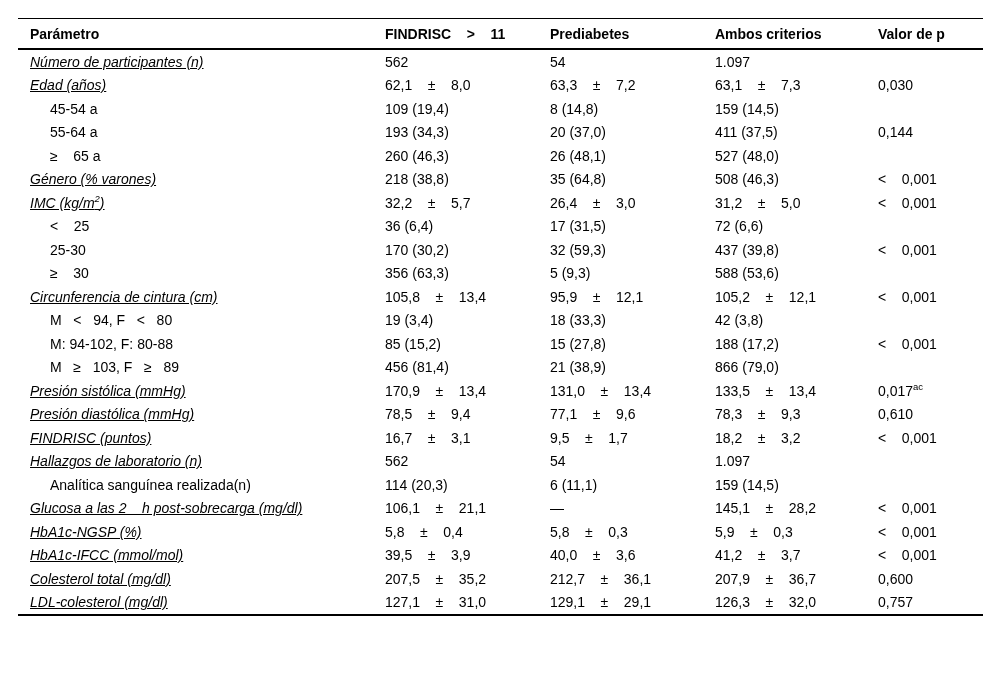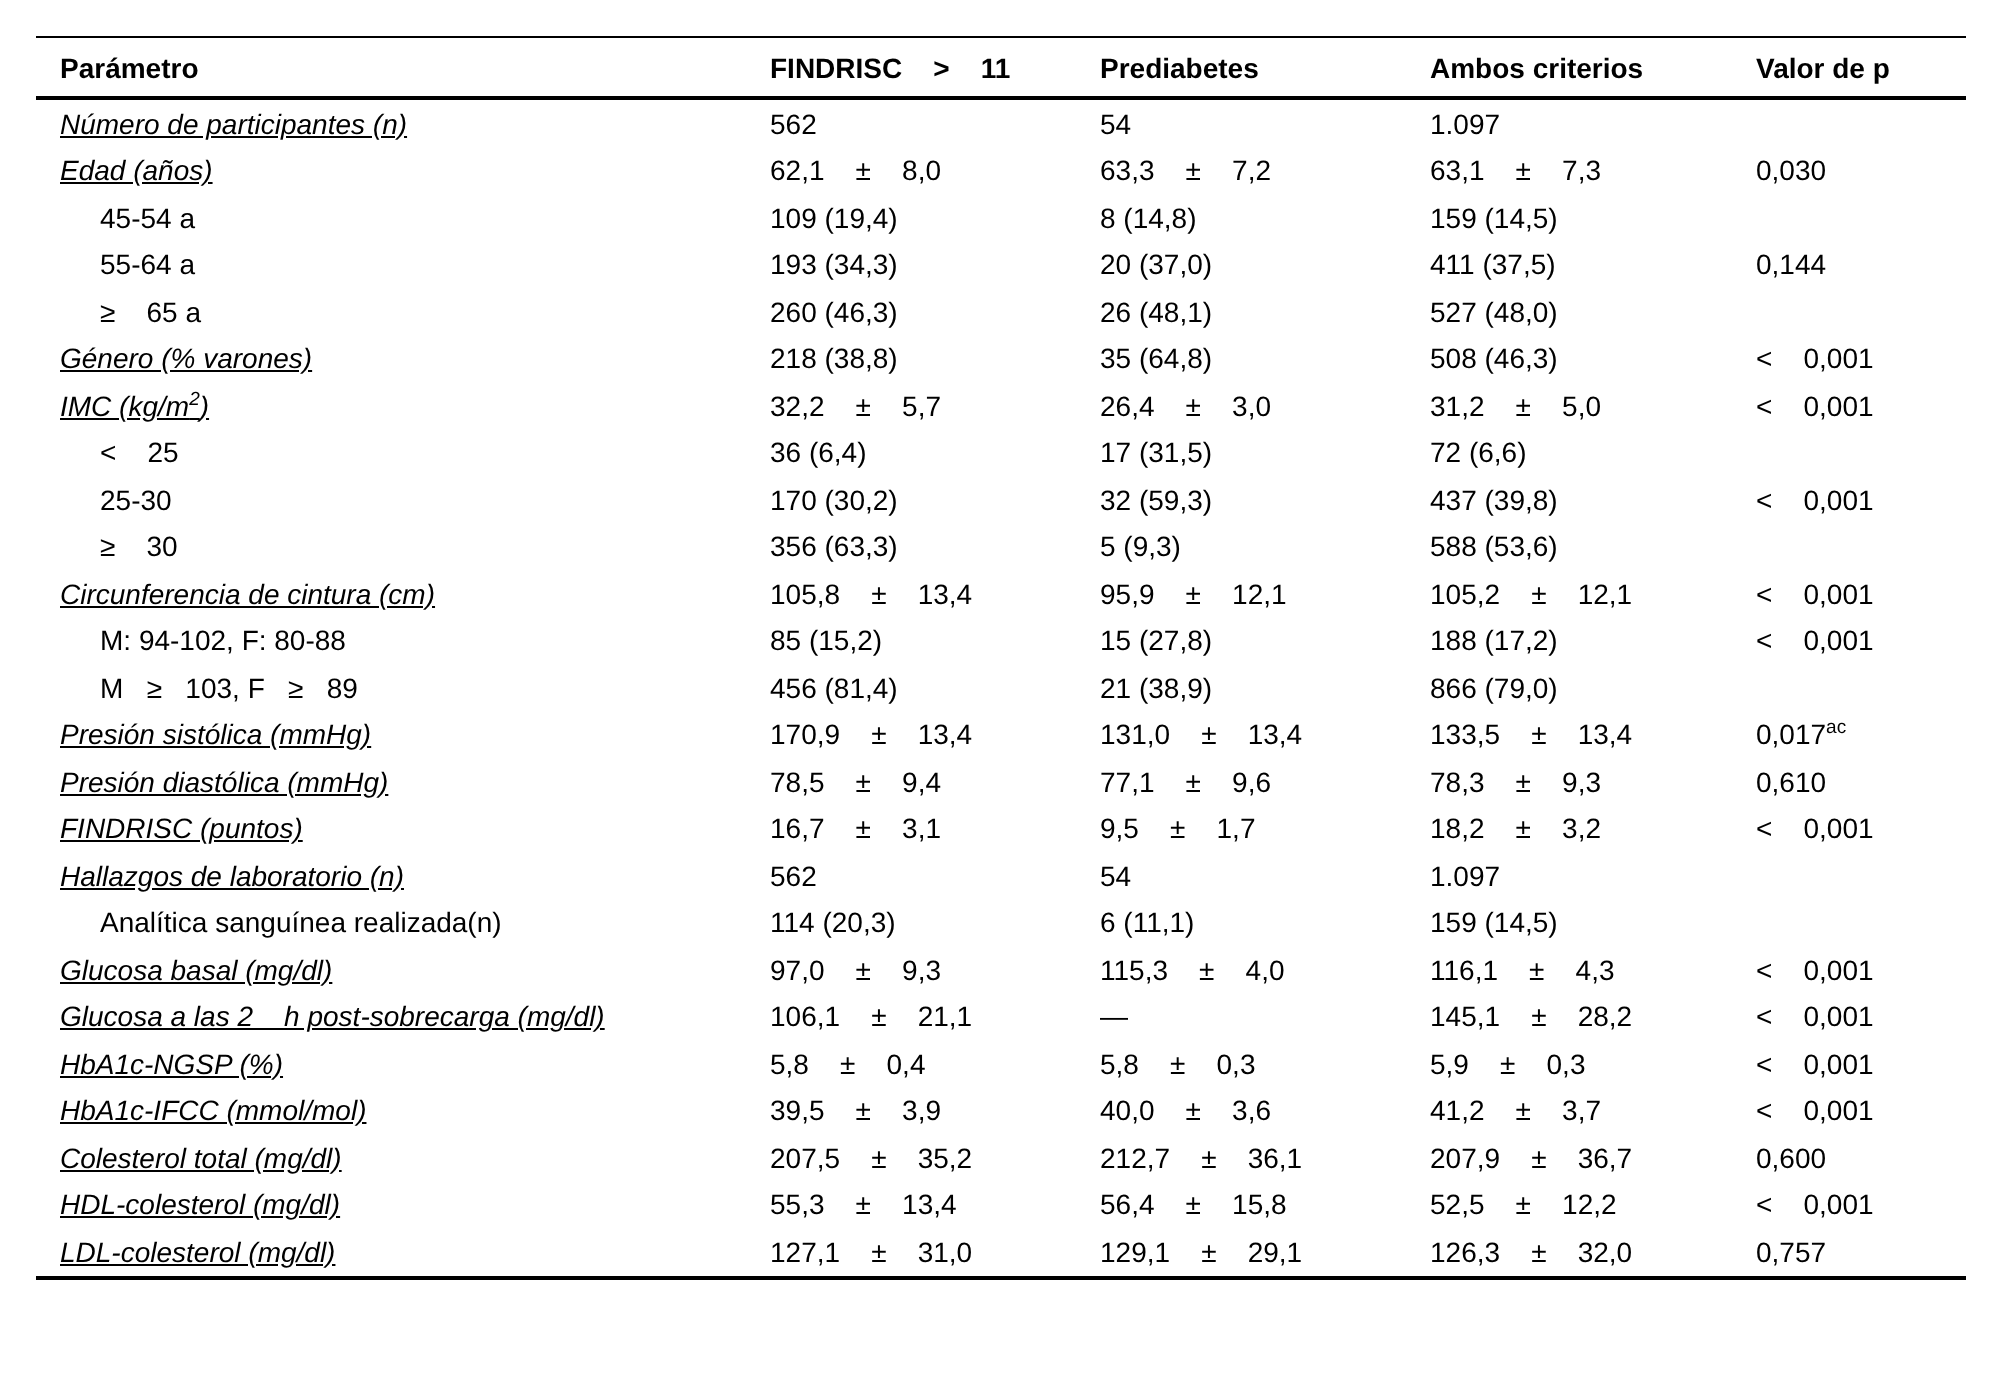--- a/index.html
+++ b/index.html
@@ -145,20 +145,27 @@
         <td></td>
       </tr>
       <tr>
         <td class="lbl param">Circunferencia de cintura (cm)</td>
         <td>105,8    ±    13,4</td>
         <td>95,9    ±    12,1</td>
         <td>105,2    ±    12,1</td>
         <td>&lt;    0,001</td>
       </tr>
       <tr>
+        <td class="lbl sub">M   &lt;   94, F   &lt;   80</td>
+        <td>19 (3,4)</td>
+        <td>18 (33,3)</td>
+        <td>42 (3,8)</td>
+        <td></td>
+      </tr>
+      <tr>
         <td class="lbl sub">M: 94-102, F: 80-88</td>
         <td>85 (15,2)</td>
         <td>15 (27,8)</td>
         <td>188 (17,2)</td>
         <td>&lt;    0,001</td>
       </tr>
       <tr>
         <td class="lbl sub">M   ≥   103, F   ≥   89</td>
         <td>456 (81,4)</td>
         <td>21 (38,9)</td>
@@ -194,27 +201,20 @@
         <td></td>
       </tr>
       <tr>
         <td class="lbl sub">Analítica sanguínea realizada(n)</td>
         <td>114 (20,3)</td>
         <td>6 (11,1)</td>
         <td>159 (14,5)</td>
         <td></td>
       </tr>
       <tr>
-        <td class="lbl param">Glucosa basal (mg/dl)</td>
-        <td>97,0    ±    9,3</td>
-        <td>115,3    ±    4,0</td>
-        <td>116,1    ±    4,3</td>
-        <td>&lt;    0,001</td>
-      </tr>
-      <tr>
         <td class="lbl param">Glucosa a las 2    h post-sobrecarga (mg/dl)</td>
         <td>106,1    ±    21,1</td>
         <td>—</td>
         <td>145,1    ±    28,2</td>
         <td>&lt;    0,001</td>
       </tr>
       <tr>
         <td class="lbl param">HbA1c-NGSP (%)</td>
         <td>5,8    ±    0,4</td>
         <td>5,8    ±    0,3</td>
@@ -229,27 +229,20 @@
         <td>&lt;    0,001</td>
       </tr>
       <tr>
         <td class="lbl param">Colesterol total (mg/dl)</td>
         <td>207,5    ±    35,2</td>
         <td>212,7    ±    36,1</td>
         <td>207,9    ±    36,7</td>
         <td>0,600</td>
       </tr>
       <tr>
-        <td class="lbl param">HDL-colesterol (mg/dl)</td>
-        <td>55,3    ±    13,4</td>
-        <td>56,4    ±    15,8</td>
-        <td>52,5    ±    12,2</td>
-        <td>&lt;    0,001</td>
-      </tr>
-      <tr>
         <td class="lbl param">LDL-colesterol (mg/dl)</td>
         <td>127,1    ±    31,0</td>
         <td>129,1    ±    29,1</td>
         <td>126,3    ±    32,0</td>
         <td>0,757</td>
       </tr>
     </tbody>
 </table>
 
 </body></html>

